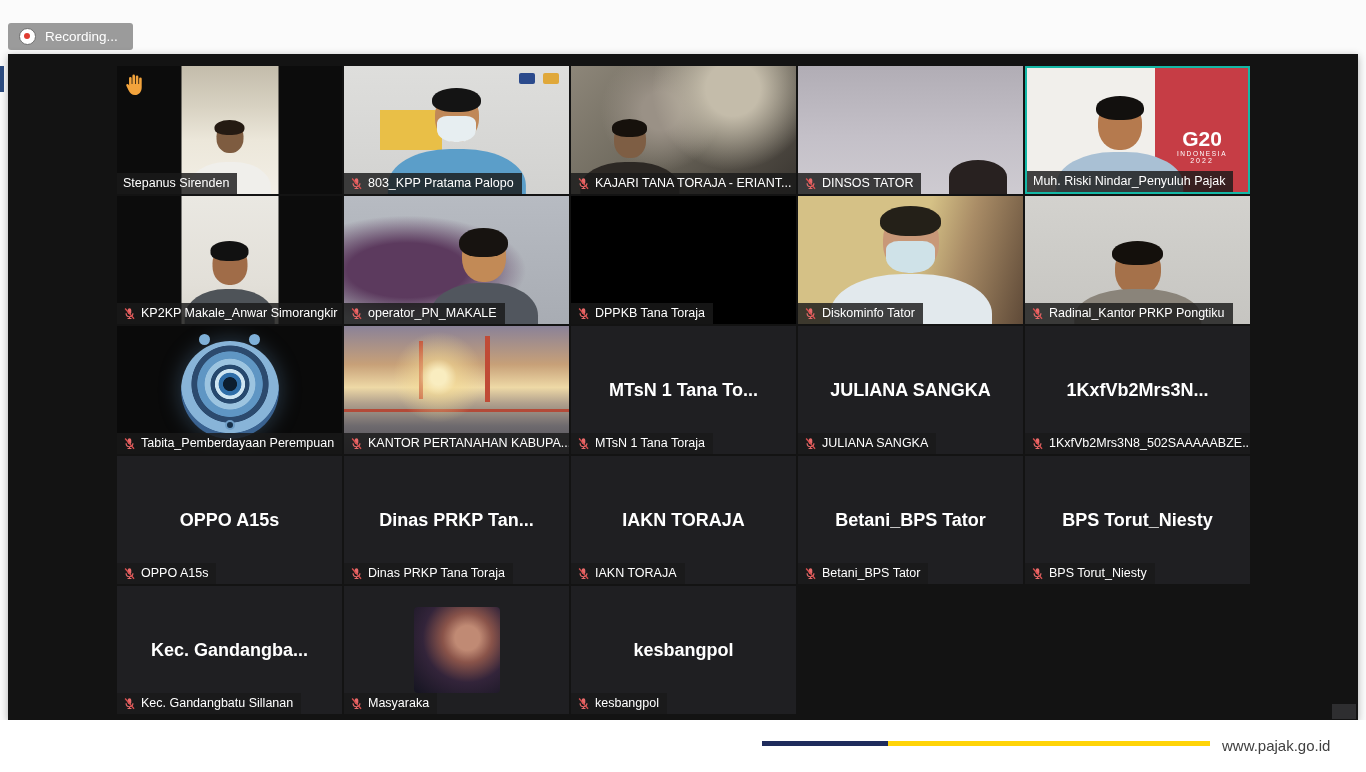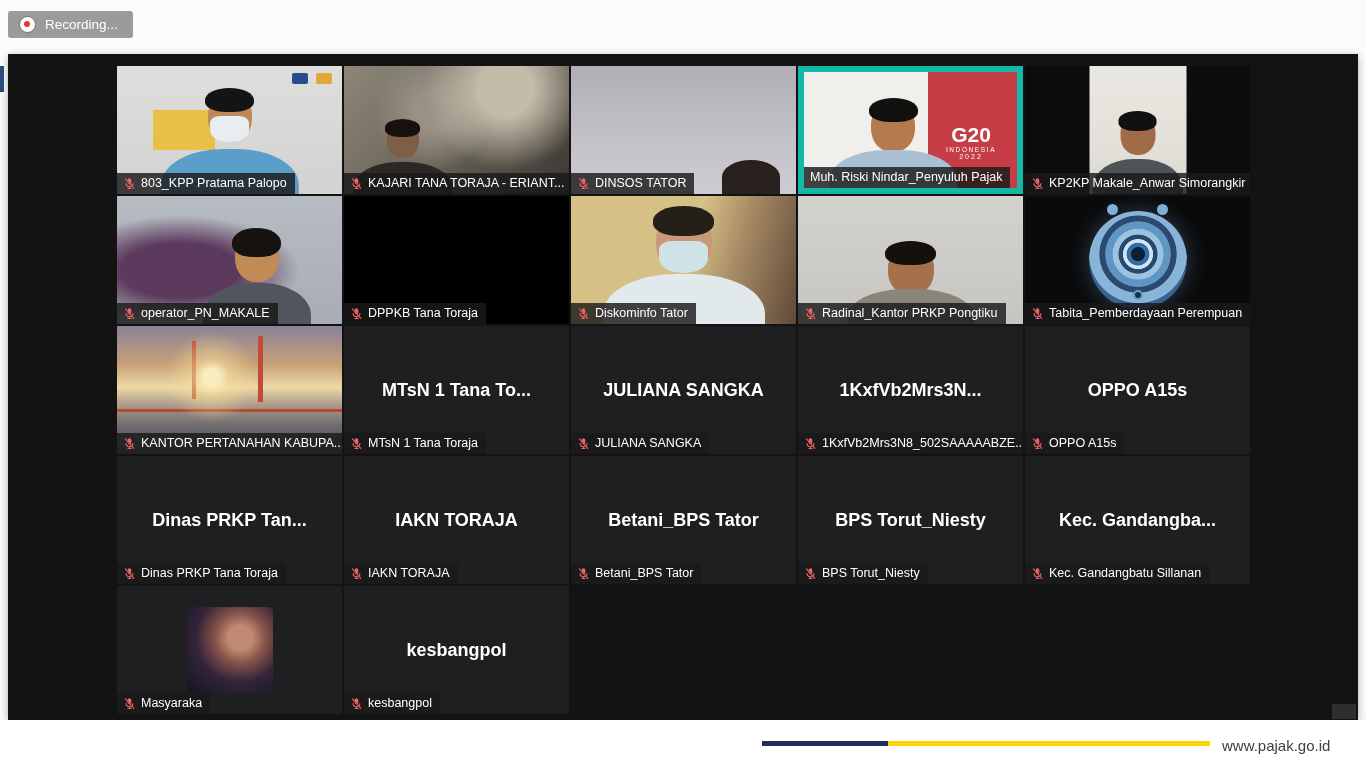--- a/index.html
+++ b/index.html
@@ -1,41 +1,41 @@
 <!DOCTYPE html>
 <html><head>
 <meta charset="utf-8">
 <style>
   html,body{margin:0;padding:0;background:#fff;}
   .screen{position:relative;width:1366px;height:772px;overflow:hidden;
           font-family:"Liberation Sans",sans-serif;background:#fbfbfb;}
 
   
-  .top-strip{position:absolute;left:0;top:4px;width:1366px;height:66px;background:#fbfbfb;}
+  .top-strip{position:absolute;left:0;top:16px;width:1366px;height:66px;background:#fbfbfb;}
   .recording-pill{position:absolute;left:8px;top:7px;width:125px;height:27px;
     background:#9b9b9b;border-radius:3px;display:flex;align-items:center;gap:9px;
     padding-left:11px;box-sizing:border-box;cursor:default;}
   .rec-dot{width:15px;height:15px;border-radius:50%;background:#fff;
     border:1.5px solid #6f6f6f;position:relative;flex:0 0 auto;}
   .rec-dot::after{content:"";position:absolute;left:3.5px;top:3.5px;width:6px;height:6px;
     border-radius:50%;background:#e03c31;}
   .recording-pill span{color:#fff;font-size:13.5px;}
 
   
   .meeting-window{position:absolute;left:8px;top:54px;width:1350px;height:666px;
     background:#131313;box-shadow:0 2px 8px rgba(0,0,0,.3);}
   .win-edge{position:absolute;left:-8px;top:12px;width:4px;height:26px;background:#2b4a7e;}
   .scroll-corner{position:absolute;right:2px;bottom:1px;width:24px;height:15px;background:#2e2e30;}
 
   .grid{position:absolute;left:109px;top:12px;display:grid;
     grid-template-columns:repeat(5,225px);grid-auto-rows:128px;gap:2px;}
 
   .tile{position:relative;width:225px;height:128px;background:#1f1f22;
     overflow:hidden;box-sizing:border-box;}
-  .tile.active{border:6px solid #14b8a6;}
+  .tile.active{border:2px solid #14b8a6;}
 
   .video{position:absolute;inset:0;overflow:hidden;}
 
   
   .label{position:absolute;left:0;bottom:0;max-width:100%;display:flex;align-items:center;
     gap:5px;background:rgba(26,26,26,.82);color:#fff;font-size:12.5px;
     padding:3px 8px 4px 6px;white-space:nowrap;overflow:hidden;box-sizing:border-box;z-index:6;}
   .mic{width:13px;height:13px;flex:0 0 auto;}
 
   
@@ -159,20 +159,36 @@
       <i class="rec-dot"></i>
       <span>Recording...</span>
     </div>
   </div>
 
   <div class="meeting-window">
     <div class="win-edge"></div>
 
     <div class="grid">
 
+      <div class="tile t0">
+        <div class="video v0">
+          <div class="person">
+              <i class="head"></i>
+              <i class="torso"></i>
+            </div>
+        </div>
+        <div class="hand">
+          <svg viewBox="0 0 24 24" width="26" height="26" fill="#f2a33c">
+              <path d="M6.5 12V5.8a1.2 1.2 0 0 1 2.4 0V11h.7V3.6a1.2 1.2 0 0 1 2.4 0V11h.7V4.4a1.2 1.2 0 0 1 2.4 0V11h.7V6.3a1.2 1.2 0 0 1 2.4 0V14c0 4.4-2.6 7.2-6.2 7.2-2.9 0-4.6-1.5-6-4.4l-2-4.2c-.5-1 .7-1.9 1.6-1.2l1.9 1.6z"></path>
+            </svg>
+        </div>
+        <div class="label">
+          <span>Stepanus Sirenden</span>
+        </div>
+      </div>
 
       <div class="tile t1">
         <div class="video v1">
           <div class="person masked">
               <i class="head"></i>
               <i class="torso"></i>
             </div>
         </div>
         <div class="label">
           <svg class="mic" viewBox="0 0 16 16">

